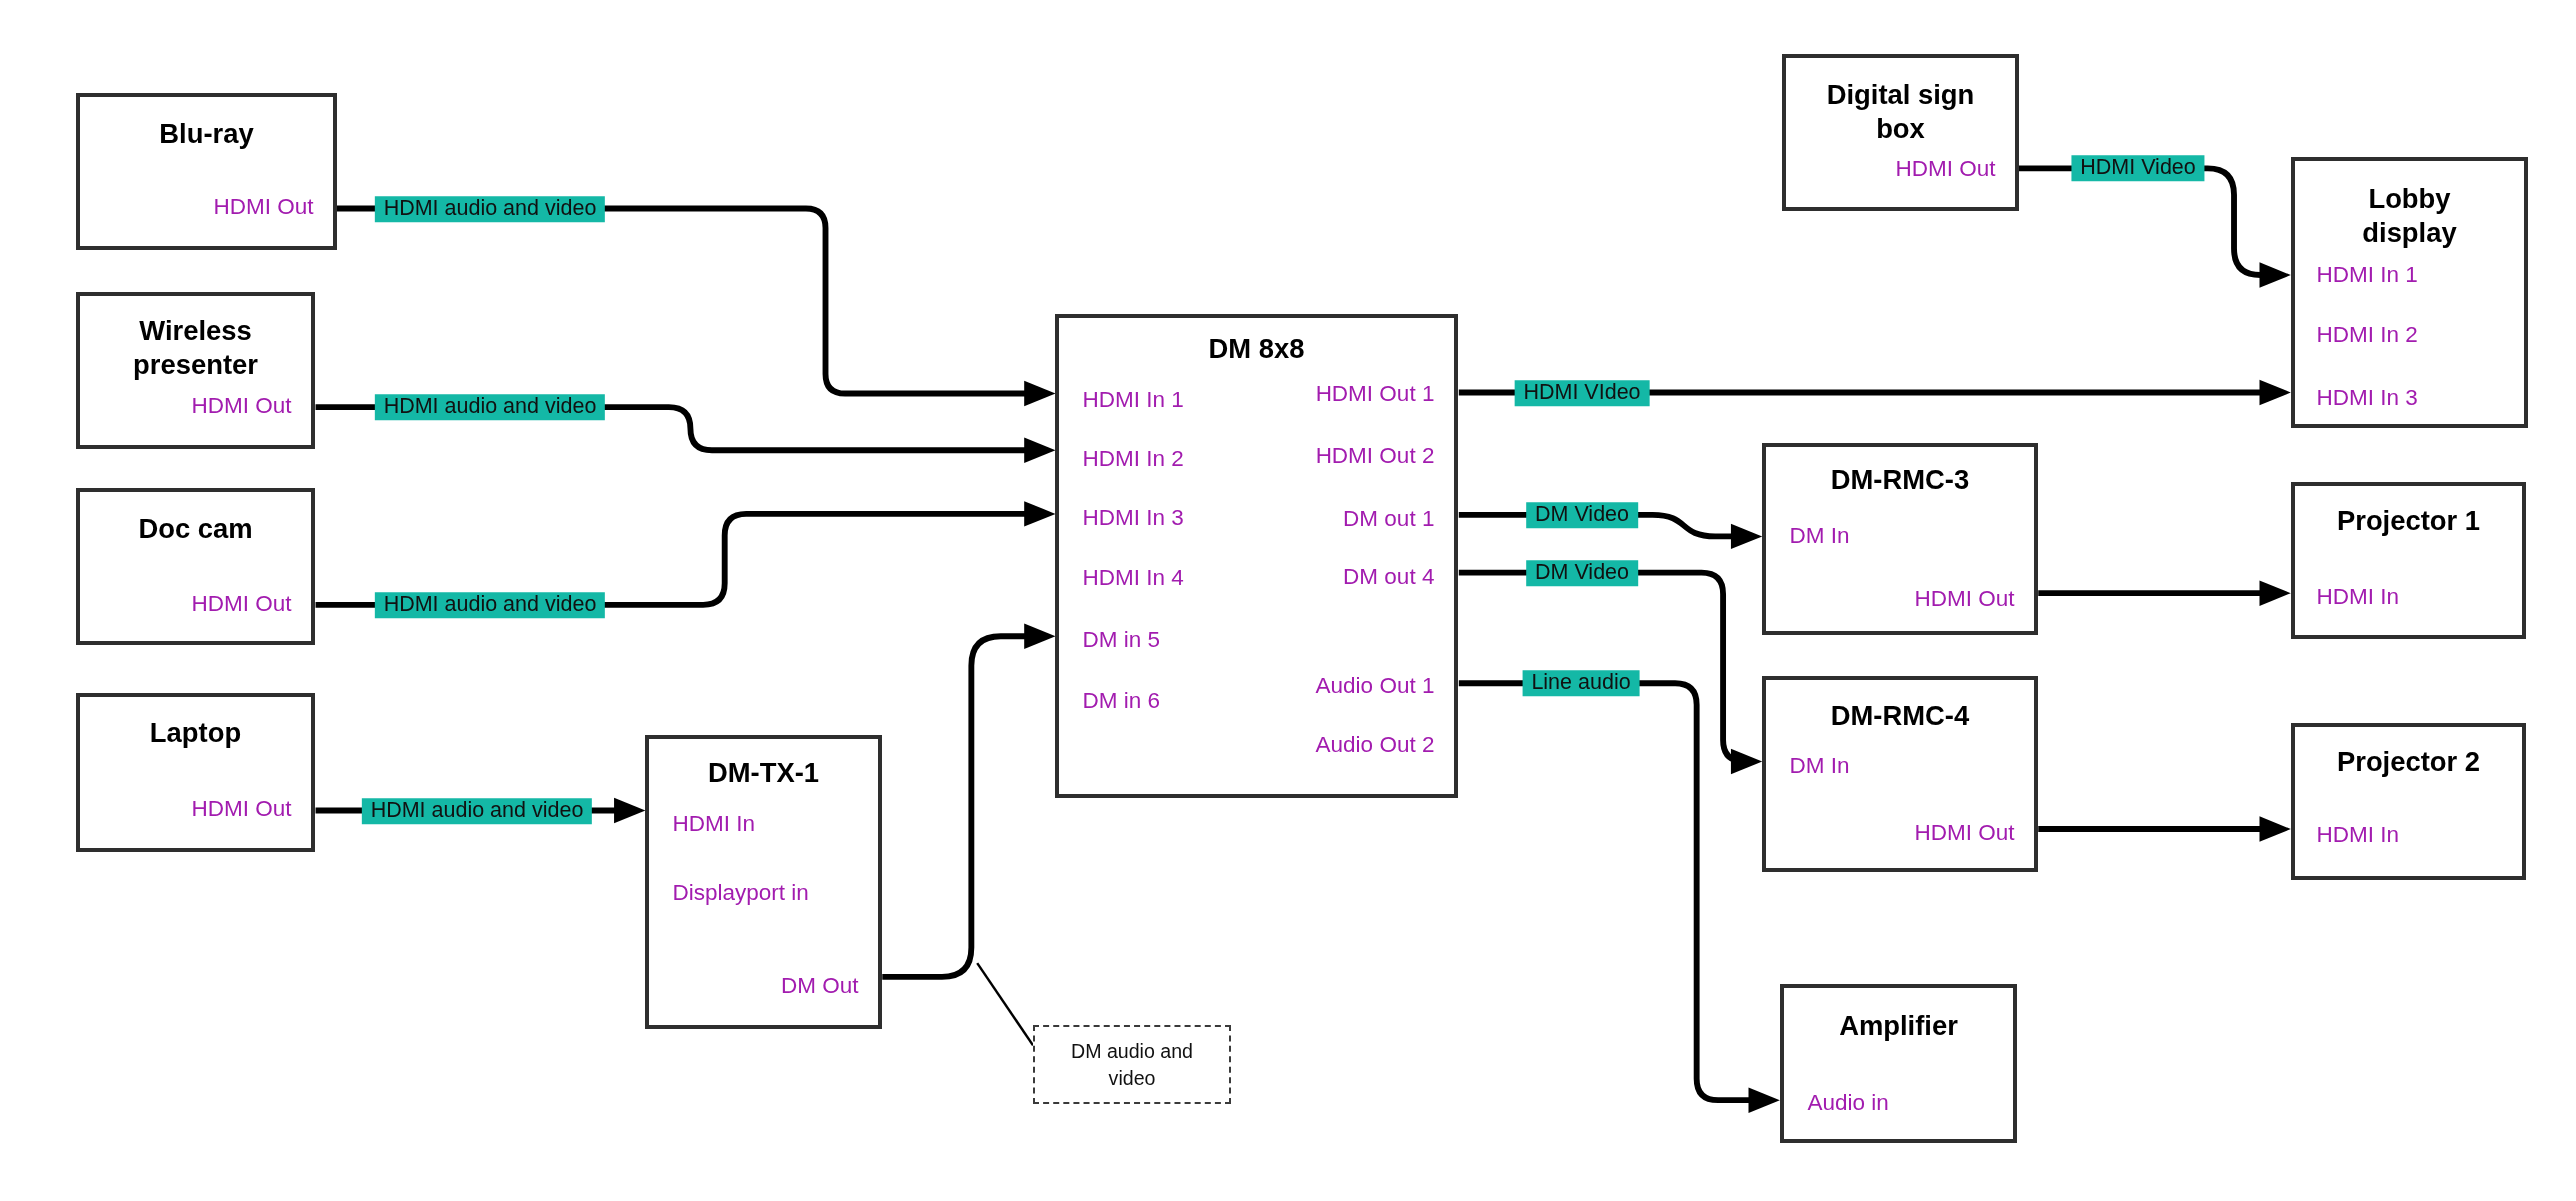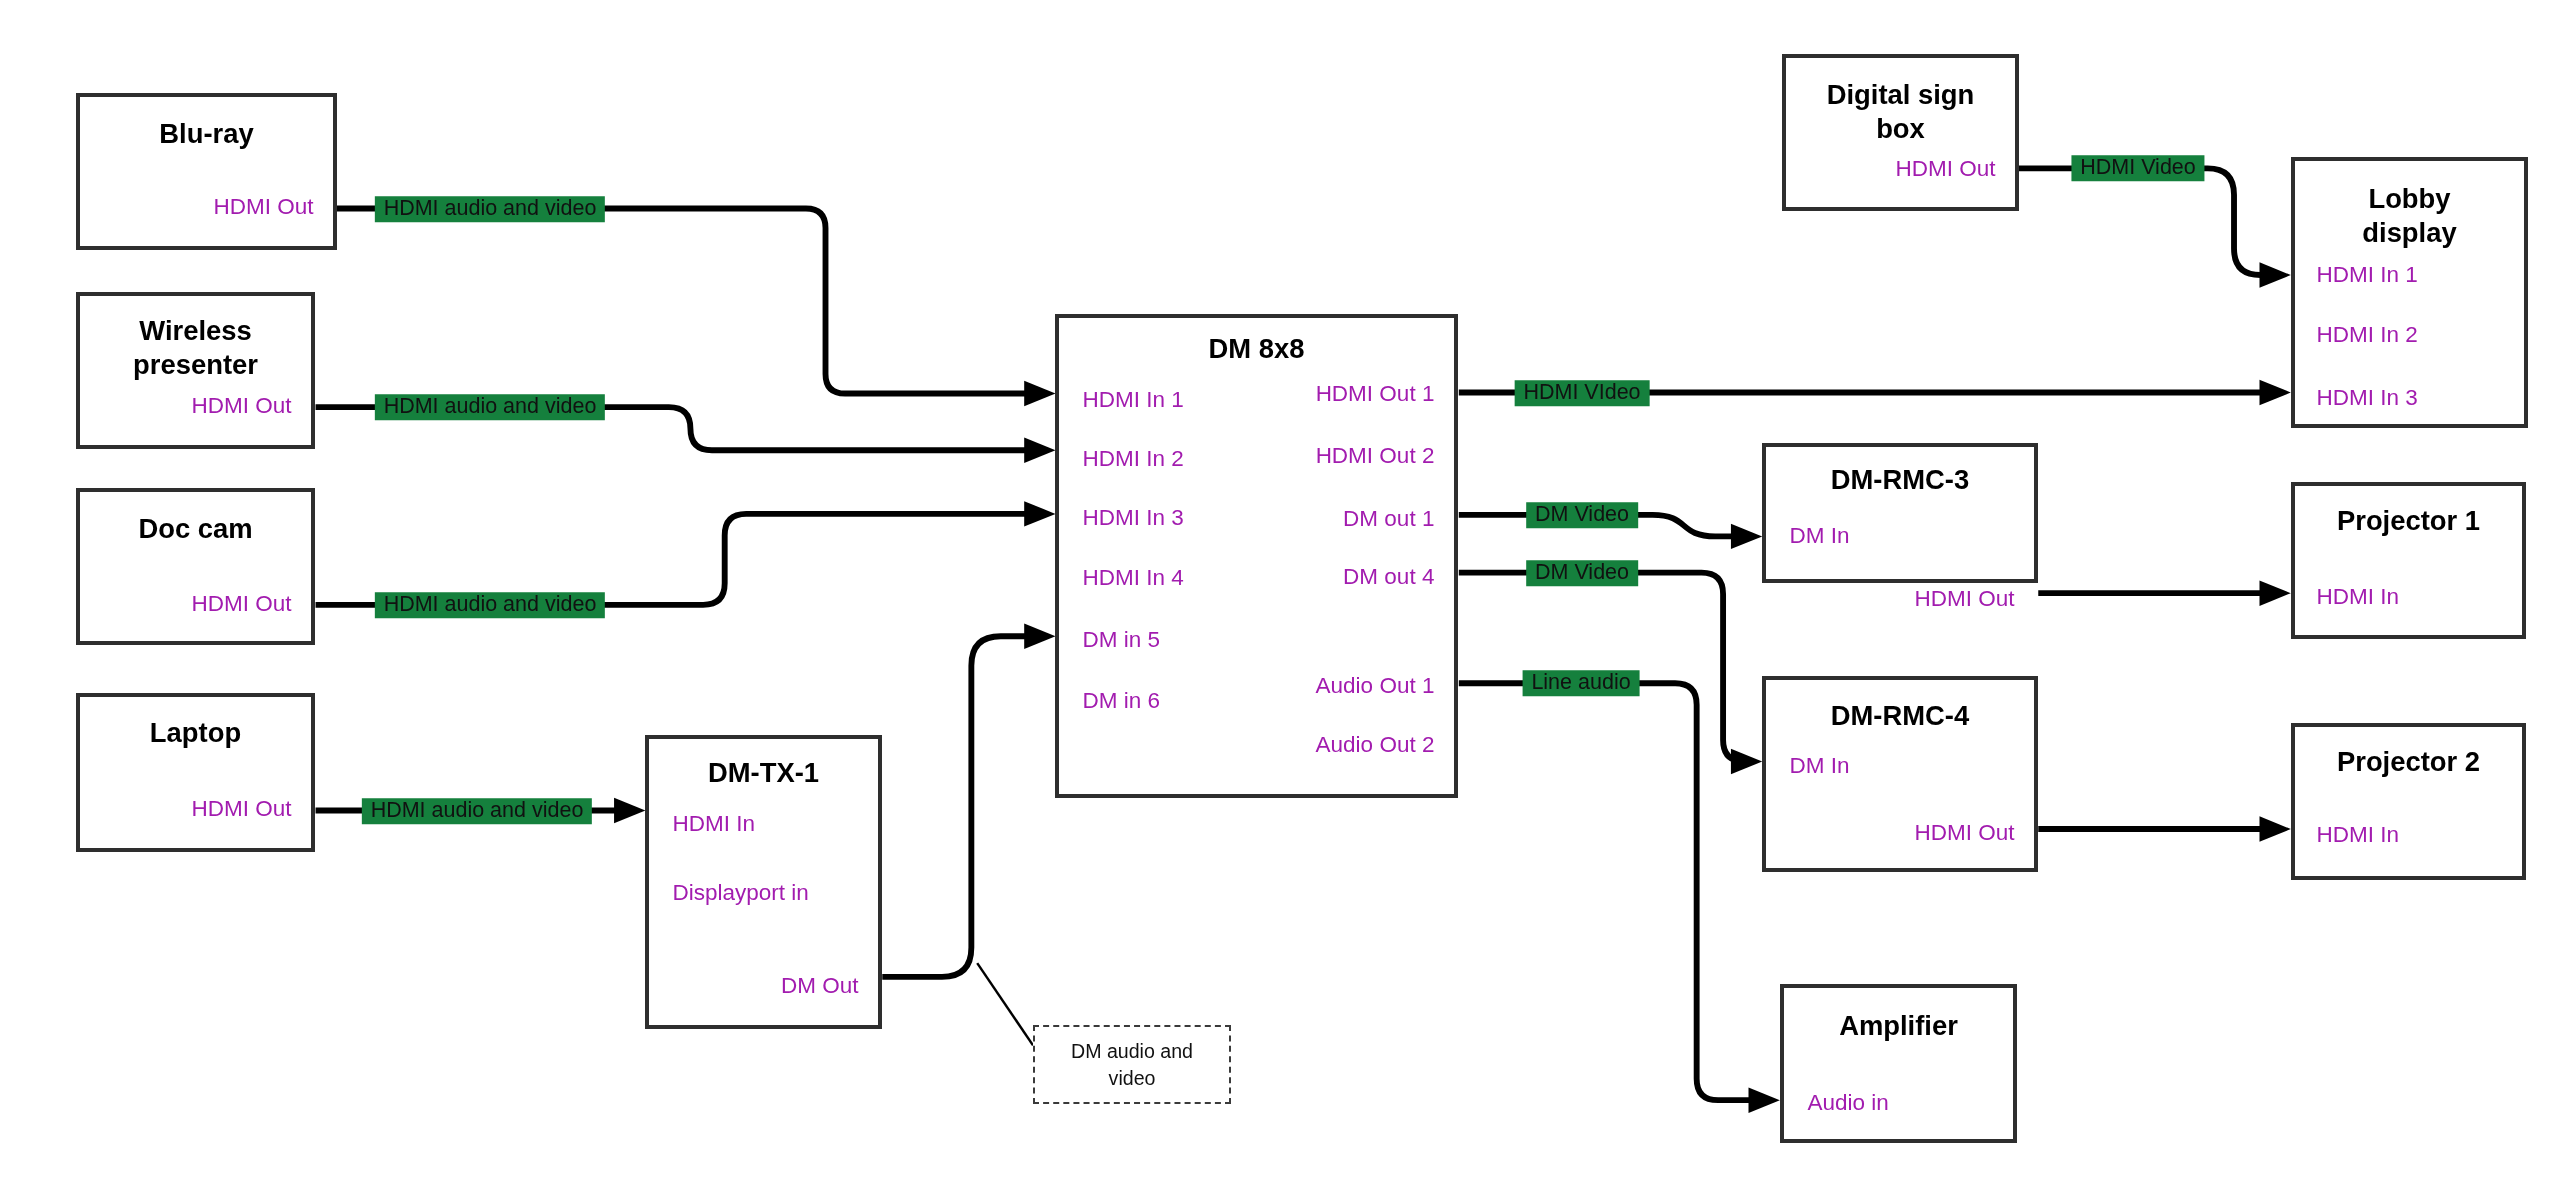--- a/index.html
+++ b/index.html
@@ -16,21 +16,21 @@
     font-weight:bold;font-size:27.4px;line-height:34px;color:#000;
   }
   .port{
     position:absolute;font-size:22.5px;line-height:22.5px;white-space:nowrap;
     transform:translateY(-50%);color:#a21caf;
   }
   .port.left{left:23.5px;}
   .port.right{right:19.6px;}
   .conn-label{
     position:absolute;transform:translate(-50%,-50%);
-    background:#15803d;padding:0 8.8px;font-size:21.5px;line-height:25.5px;
+    background:#14b8a6;padding:0 8.8px;font-size:21.5px;line-height:25.5px;
     white-space:nowrap;color:#111;
   }
   .note{
     position:absolute;border:2px dashed #3a3a3a;background:#ffffff;box-sizing:border-box;
     font-size:19.6px;line-height:26.4px;text-align:center;color:#111;
     display:flex;align-items:center;justify-content:center;padding:3.9px 23.5px;
   }
 </style>
 </head>
 <body>
@@ -126,21 +126,21 @@
     <span class="port right" style="top:111px">HDMI Out</span>
   </div>
 
   <div class="box" style="left:2291px;top:157px;width:237px;height:271px">
     <div class="box-title" style="top:20.6px;padding:0 54px">Lobby display</div>
     <span class="port left" style="left:21.5px;top:114px">HDMI In 1</span>
     <span class="port left" style="left:21.5px;top:174px">HDMI In 2</span>
     <span class="port left" style="left:21.5px;top:237px">HDMI In 3</span>
   </div>
 
-  <div class="box" style="left:1762px;top:443px;width:276px;height:140px">
+  <div class="box" style="left:1762px;top:443px;width:276px;height:192px">
     <div class="box-title" style="top:15.7px">DM-RMC-3</div>
     <span class="port left" style="top:89px">DM In</span>
     <span class="port right" style="top:152px">HDMI Out</span>
   </div>
 
   <div class="box" style="left:2291px;top:482px;width:235px;height:157px">
     <div class="box-title" style="top:17.6px">Projector 1</div>
     <span class="port left" style="left:21.5px;top:111px">HDMI In</span>
   </div>
 

